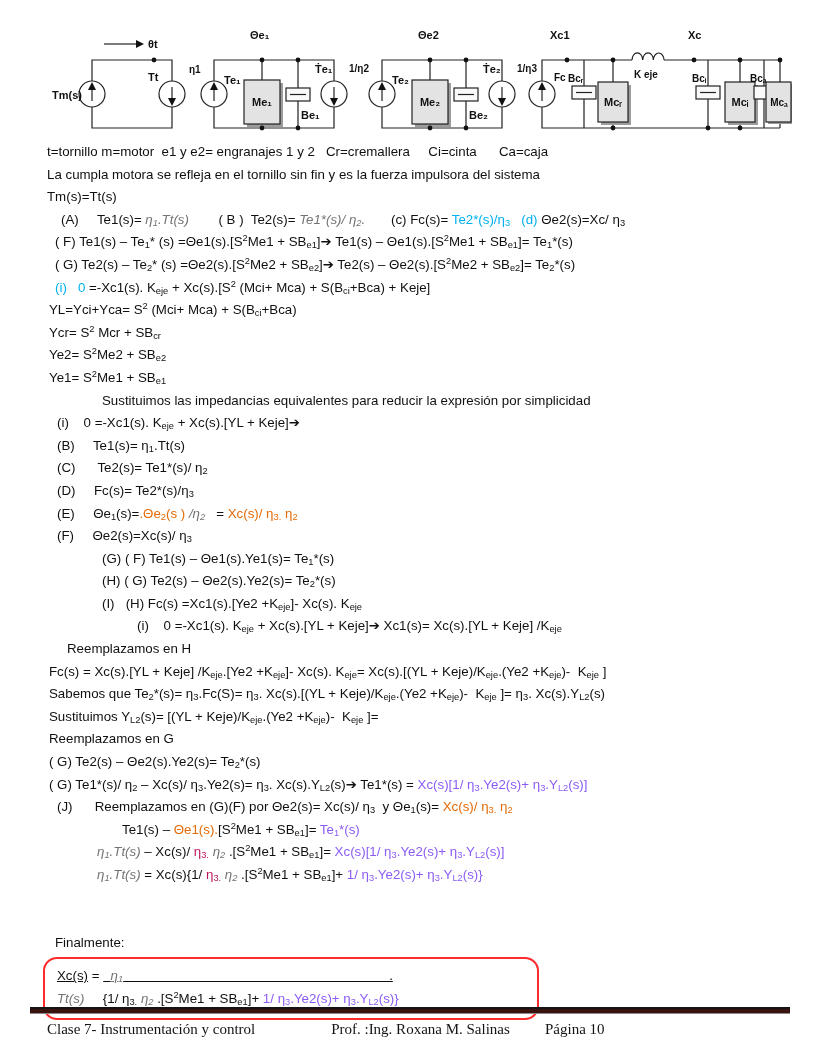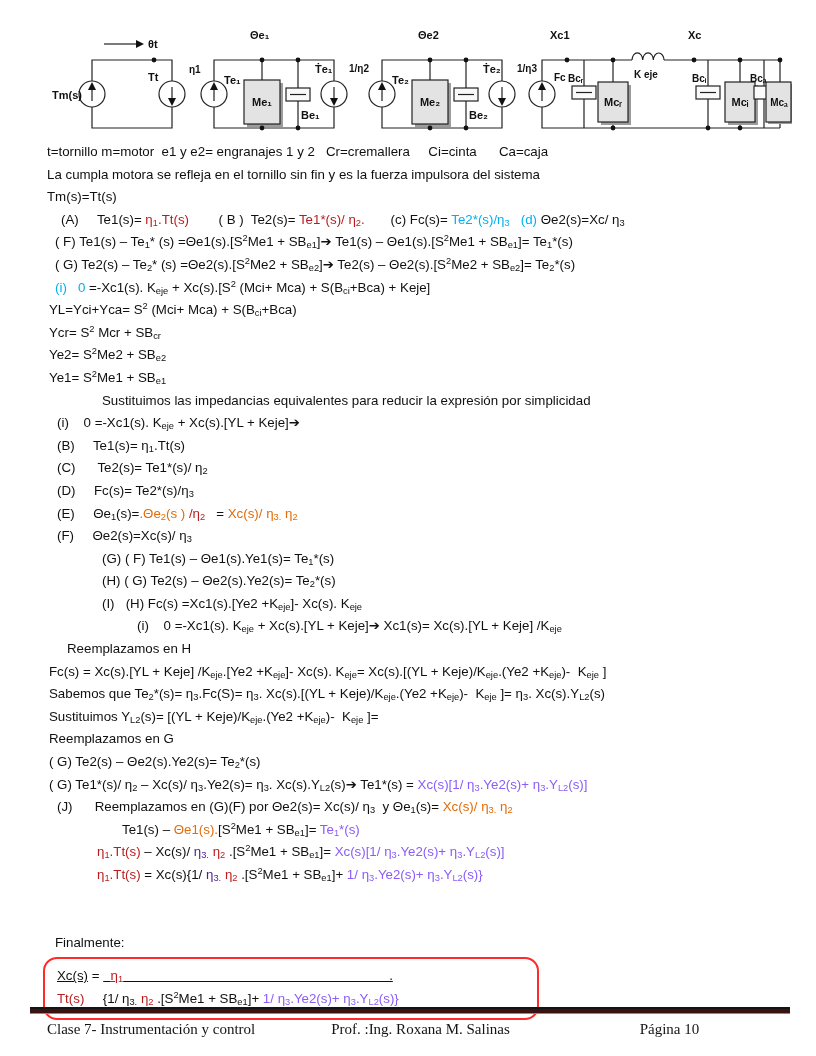--- a/index.html
+++ b/index.html
@@ -13,36 +13,36 @@
   .src{fill:#fff;stroke:#222;stroke-width:1.2;}
   .mass{fill:#e3e3e3;stroke:#222;stroke-width:1.2;}
   .msh{fill:#9c9c9c;}
   .damp{fill:#fafafa;stroke:#222;stroke-width:1.2;}
   .ah{fill:#111;stroke:none;}
   .content{position:absolute;top:141px;left:47px;right:20px;}
   .line{white-space:pre;font-size:13.3px;line-height:22.6px;color:#101010;}
   sub,sup{line-height:0;font-size:70%;}
   sub{vertical-align:-0.22em;}
   sup{vertical-align:0.5em;}
-  .c-purple{color:#b91c1c;}
+  .c-purple{color:#737373;font-style:italic;}
   .c-cyan{color:#00B0F0;}
   .c-orange{color:#E36C09;}
   .c-green{color:#8b5cf6;}
-  .c-dark{color:#4c1d95;}
+  .c-dark{color:#be185d;}
   .u{text-decoration:underline;}
   .result-box{margin-top:3px;margin-left:-4px;width:468px;border:2px solid #ff2b2b;
               border-radius:14px;padding:5px 12px 8px;}
   .result-box .line{line-height:23px;}
   .footer-sep{position:absolute;left:30px;right:26px;top:1007px;height:4px;
               background:#3a1311;border-top:2px solid #141414;border-bottom:1px solid #8a8a8a;}
   .footer{position:absolute;left:47px;right:22px;top:1021px;display:flex;
           font-family:"Liberation Serif",serif;font-size:15px;color:#141414;}
   .footer .l{flex:1;text-align:left;}
   .footer .c{flex:1;text-align:center;}
-  .footer .r{flex:1;text-align:center;}
+  .footer .r{flex:1;text-align:left;}
 </style>
 </head>
 <body>
 
 <div class="page">
 
   <div class="diagram">
     <svg width="740" height="118" viewBox="0 0 740 118">
 
       <path class="w" d="M40,57 V36 H120 V57 M40,83 V104 H120 V83"></path>

